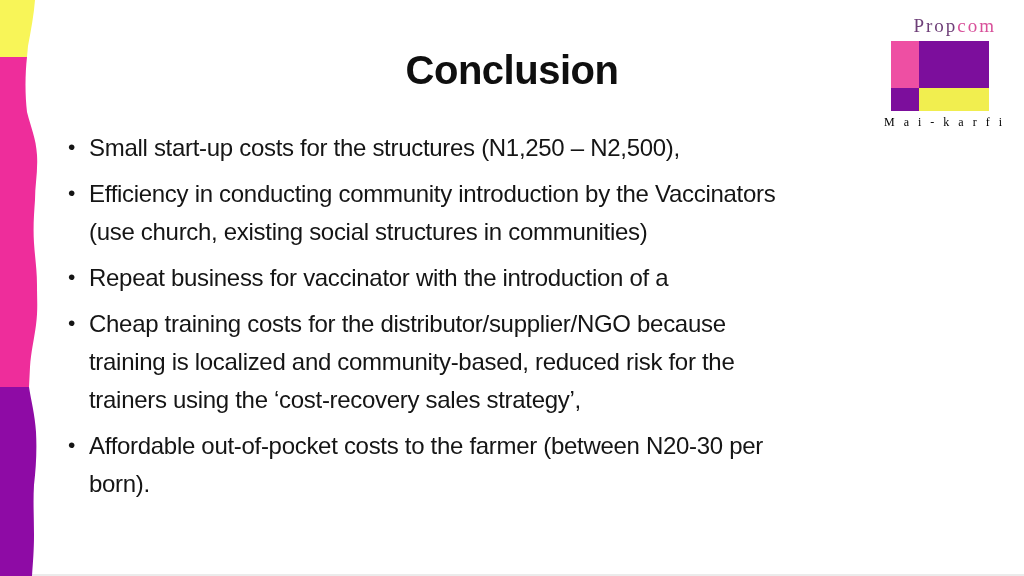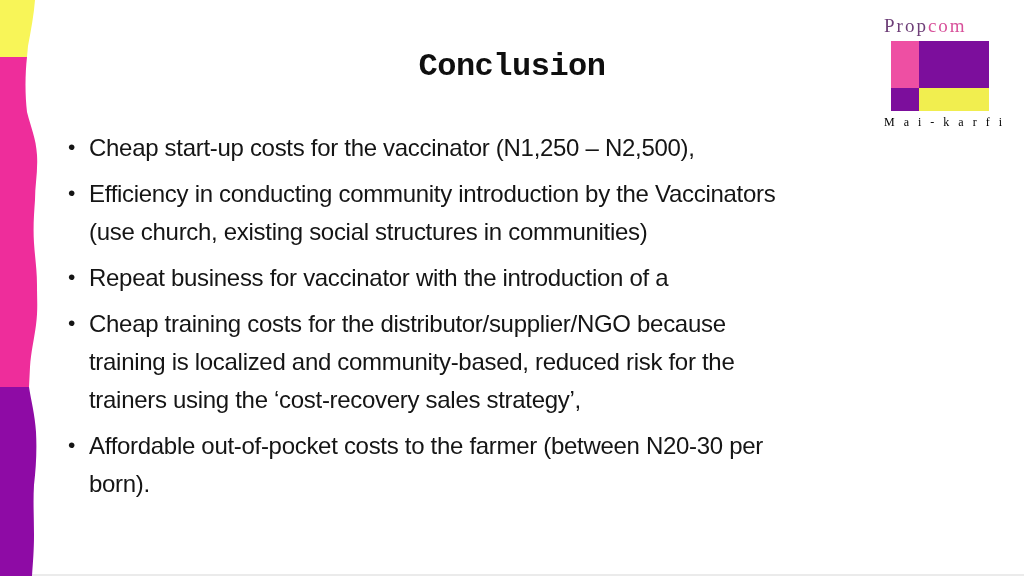--- a/index.html
+++ b/index.html
@@ -27,34 +27,33 @@
     height: 2px;
     background: #ebebeb;
     z-index: 1;
   }
 
   
   .title {
     position: absolute;
     top: 48px; left: 0; right: 0;
     text-align: center;
-    font-size: 32px;
+    font-size: 40px;
     font-weight: bold;
     letter-spacing: -0.5px;
     color: #0f0f0f;
     z-index: 2;
-    font-family: Liberation Mono, monospace;
   }
 
   
   .logo {
     position: absolute;
     top: 14px; right: 28px;
     width: 112px;
-    text-align: left;
+    text-align: right;
     z-index: 2;
   }
   .logo-wordmark {
     font-family: "Liberation Serif", serif;
     font-size: 19px;
     letter-spacing: 2px;
     line-height: 24px;
     white-space: nowrap;
   }
   .logo-wordmark .wm-a { color: #6e3f78; }
@@ -123,21 +122,21 @@
     <div class="sq-purple"></div>
     <div class="sq-purple"></div>
     <div class="sq-yellow"></div>
   </div>
   <div class="logo-tagline">M a i - k a r f i</div>
 </div>
 
 <ul class="bullets">
   <li>
     <span class="dot">•</span>
-    <span class="line">Cheap start-up costs for the vaccinator (N1,250 – N2,500),</span>
+    <span class="line">Small start-up costs for the structures (N1,250 – N2,500),</span>
   </li>
   <li>
     <span class="dot">•</span>
     <span class="line">Efficiency in conducting community introduction by the Vaccinators</span>
     <span class="line">(use church, existing social structures in communities)</span>
   </li>
   <li>
     <span class="dot">•</span>
     <span class="line">Repeat business for vaccinator with the introduction of a</span>
   </li>

